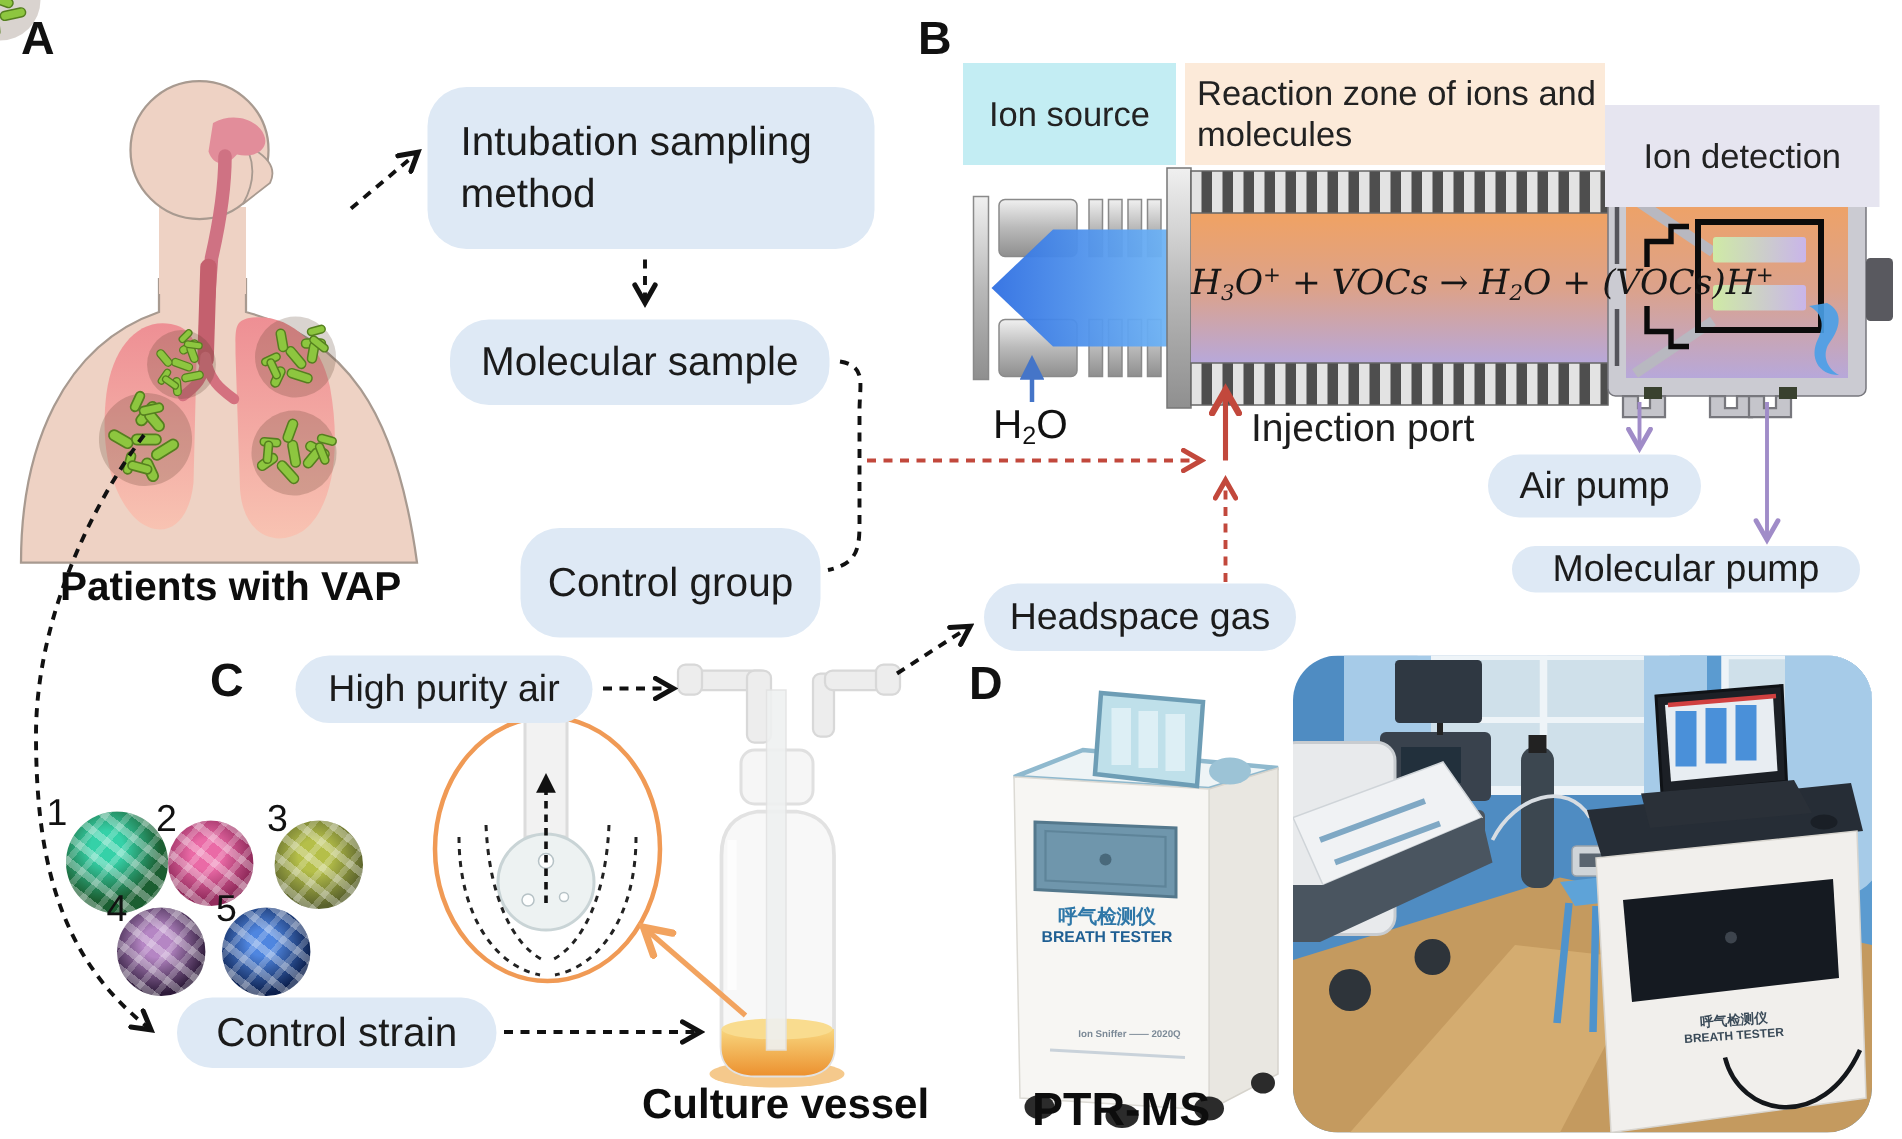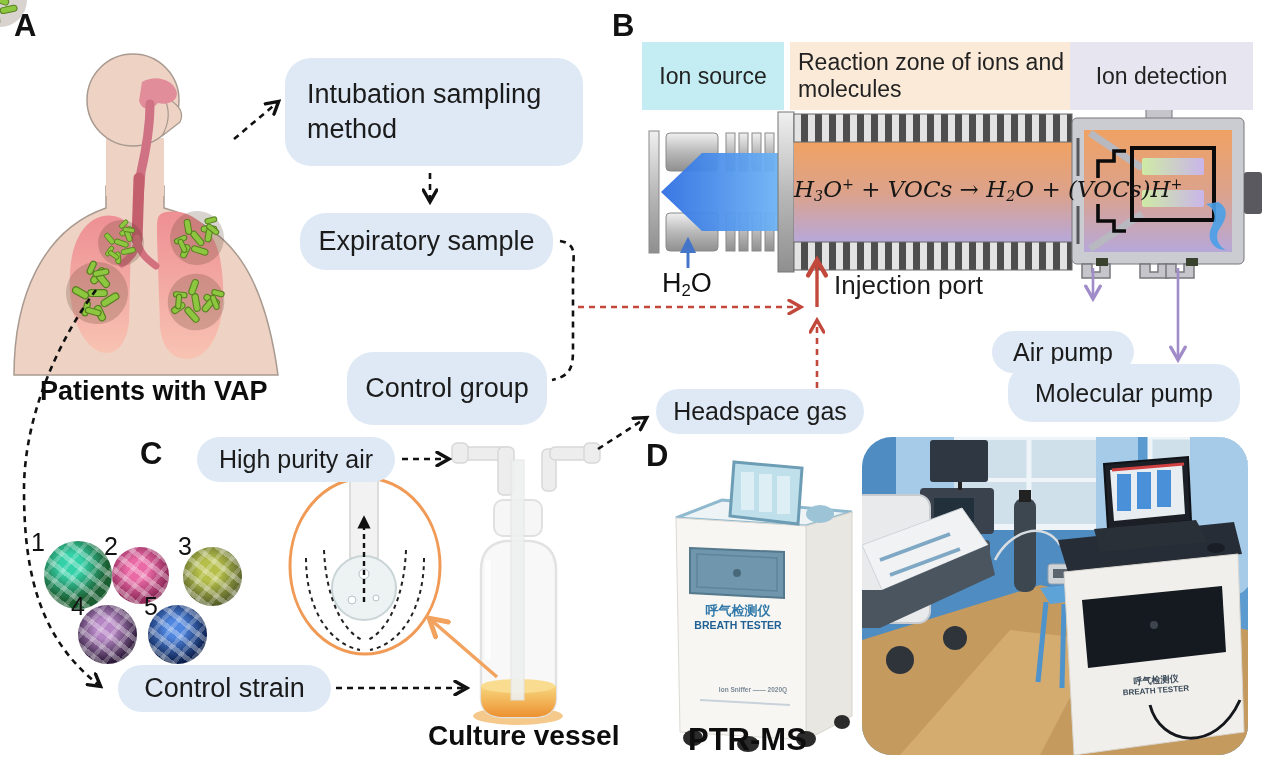--- a/index.html
+++ b/index.html
@@ -296,36 +296,36 @@
     <path d="M1240,700 C1215,755 1160,745 1150,705" fill="none" stroke="#14171b" stroke-width="3"></path>
   </g>
 </svg>
 
 <div class="abs panel-letter" style="left:14px;top:8px;">A</div>
 <div class="abs panel-letter" style="left:612px;top:8px;">B</div>
 <div class="abs panel-letter" style="left:140px;top:436px;">C</div>
 <div class="abs panel-letter" style="left:646px;top:438px;">D</div>
 
 <div class="pill left" style="left:285px;top:58px;width:276px;height:108px;font-size:27px;">Intubation sampling method</div>
-<div class="pill" style="left:300px;top:213px;width:253px;height:57px;font-size:27px;">Expiratory sample</div>
+<div class="pill" style="left:300px;top:213px;width:253px;height:57px;font-size:27px;">Molecular sample</div>
 <div class="pill" style="left:347px;top:352px;width:200px;height:73px;font-size:27px;">Control group</div>
 <div class="abs caption" style="left:40px;top:376px;font-size:27px;">Patients with VAP</div>
 
 <div class="band center" style="left:642px;width:142px;background:#c3edf3;">Ion source</div>
 <div class="band" style="left:790px;width:280px;background:#fcead9;padding-left:8px;box-sizing:border-box;">Reaction zone of ions and molecules</div>
-<div class="band center" style="left:1070px;width:183px;background:#e6e5f0;">Ion detection</div>
+<div class="band center" style="left:1070px;width:183px;background:#e6e5f0;margin-top:28px;">Ion detection</div>
 
 <div class="abs eq" style="left:794px;top:176px;width:278px;"><span>H</span><span class="sb">3</span><span>O</span><span class="sp">+</span><span> + VOCs → H</span><span class="sb">2</span><span>O + (VOCs)H</span><span class="sp">+</span></div>
 
 <div class="abs chem" style="left:662px;top:268px;"><span>H</span><span class="sb">2</span><span>O</span></div>
 
 <div class="abs" style="left:834px;top:270px;font-size:26px;">Injection port</div>
 
-<div class="pill small" style="left:992px;top:303px;width:142px;height:42px;margin-top:28px;">Air pump</div>
-<div class="pill small" style="left:1008px;top:364px;width:232px;height:58px;">Molecular pump</div>
+<div class="pill small" style="left:992px;top:303px;width:142px;height:42px;">Air pump</div>
+<div class="pill small" style="left:1008px;top:364px;width:232px;height:31px;">Molecular pump</div>
 <div class="pill small" style="left:656px;top:389px;width:208px;height:45px;">Headspace gas</div>
 
 <div class="pill small" style="left:197px;top:437px;width:198px;height:45px;">High purity air</div>
 <div class="pill small" style="left:118px;top:665px;width:213px;height:47px;font-size:27px;">Control strain</div>
 <div class="abs caption" style="left:428px;top:720px;font-size:28px;">Culture vessel</div>
 
 <div class="strain s1" style="left:44px;top:541px;width:68px;height:68px;">
     <div class="rods"></div>
   </div>
 <div class="strain s2" style="left:112px;top:547px;width:57px;height:57px;">

